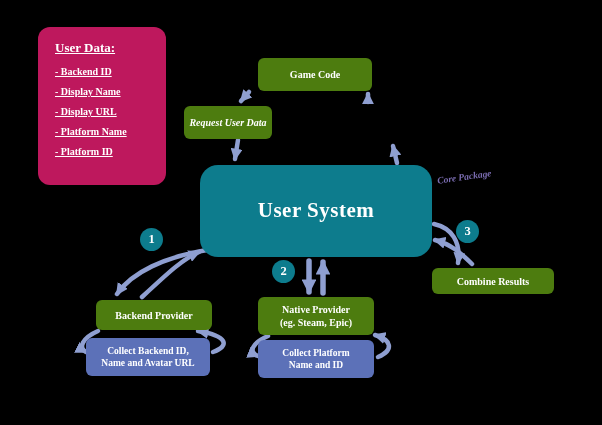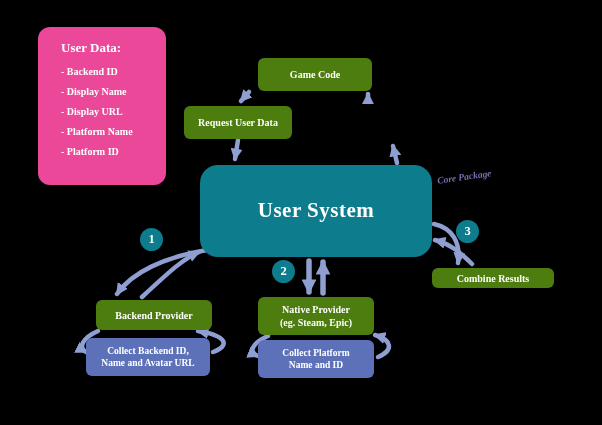--- a/index.html
+++ b/index.html
@@ -23,26 +23,27 @@
     text-align: center;
     line-height: 1.3;
     box-sizing: border-box;
   }
   .lav  { background: #4d7c0f; border-radius: 6px; font-size: 10px; }
   .blue { background: #5c71b8; border-radius: 6px; font-size: 9.5px; }
   .teal { background: #0d7c8d; }
   .user-system { border-radius: 18px; font-size: 21px; letter-spacing: 0.5px; }
   .panel {
     position: absolute;
-    background: #ec4899;
+    background: #be185d;
     border-radius: 12px;
     color: #ffffff;
     font-weight: bold;
     box-sizing: border-box;
-    padding: 13px 10px 10px 23px;
+    padding: 13px 10px 10px 17px;
+    text-decoration: underline;
   }
   .panel .panel-title { font-size: 13px; display: block; margin-bottom: 10px; }
   .panel .panel-item  { font-size: 10px; display: block; margin-bottom: 9px; }
   .badge {
     position: absolute;
     width: 23px; height: 23px;
     border-radius: 50%;
     background: #0d7c8d;
     color: #ffffff;
     font-weight: bold;
@@ -99,21 +100,21 @@
     <span class="panel-item">- Display Name</span>
     <span class="panel-item">- Display URL</span>
     <span class="panel-item">- Platform Name</span>
     <span class="panel-item">- Platform ID</span>
   </div>
 
   <div class="box lav" style="left:258px; top:58px; width:114px; height:33px;">
     <span>Game Code</span>
   </div>
 
-  <div class="box lav" style="left:184px; top:106px; width:108px; height:33px;">
+  <div class="box lav" style="left:184px; top:106px; width:88px; height:33px;font-style:italic;">
     <span>Request User Data</span>
   </div>
 
 
   <div class="box teal user-system" style="left:200px; top:165px; width:232px; height:92px;">
     <span>User System</span>
   </div>
 
   <div class="core-label" style="left:437px; top:172px;">Core Package</div>
 
@@ -139,17 +140,17 @@
   <div class="box lav" style="left:258px; top:297px; width:116px; height:38px;">
     <span>Native Provider</span>
     <span>(eg. Steam, Epic)</span>
   </div>
 
   <div class="box blue" style="left:258px; top:340px; width:116px; height:38px;">
     <span>Collect Platform</span>
     <span>Name and ID</span>
   </div>
 
-  <div class="box lav" style="left:432px; top:268px; width:122px; height:20px;">
+  <div class="box lav" style="left:432px; top:268px; width:122px; height:26px;">
     <span>Combine Results</span>
   </div>
 
 </div>
 
 </body></html>

